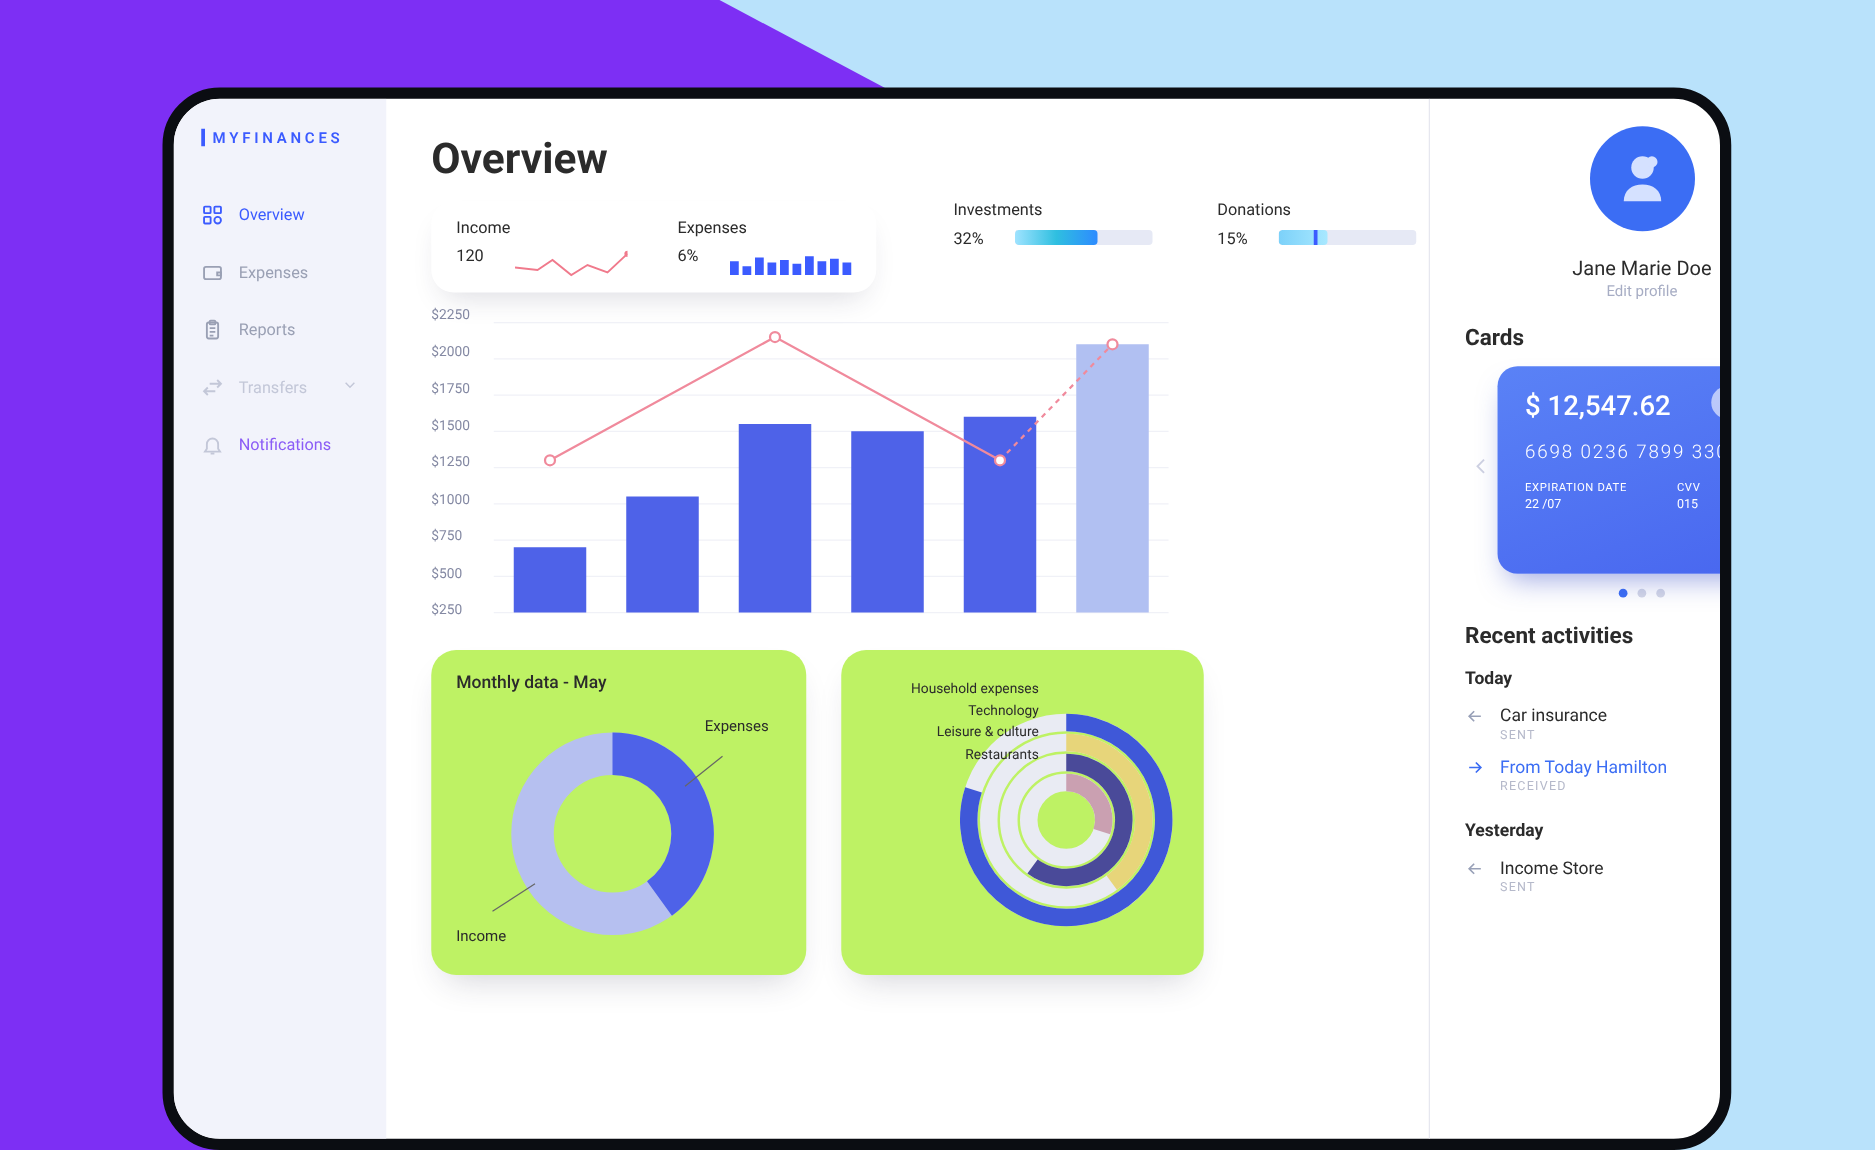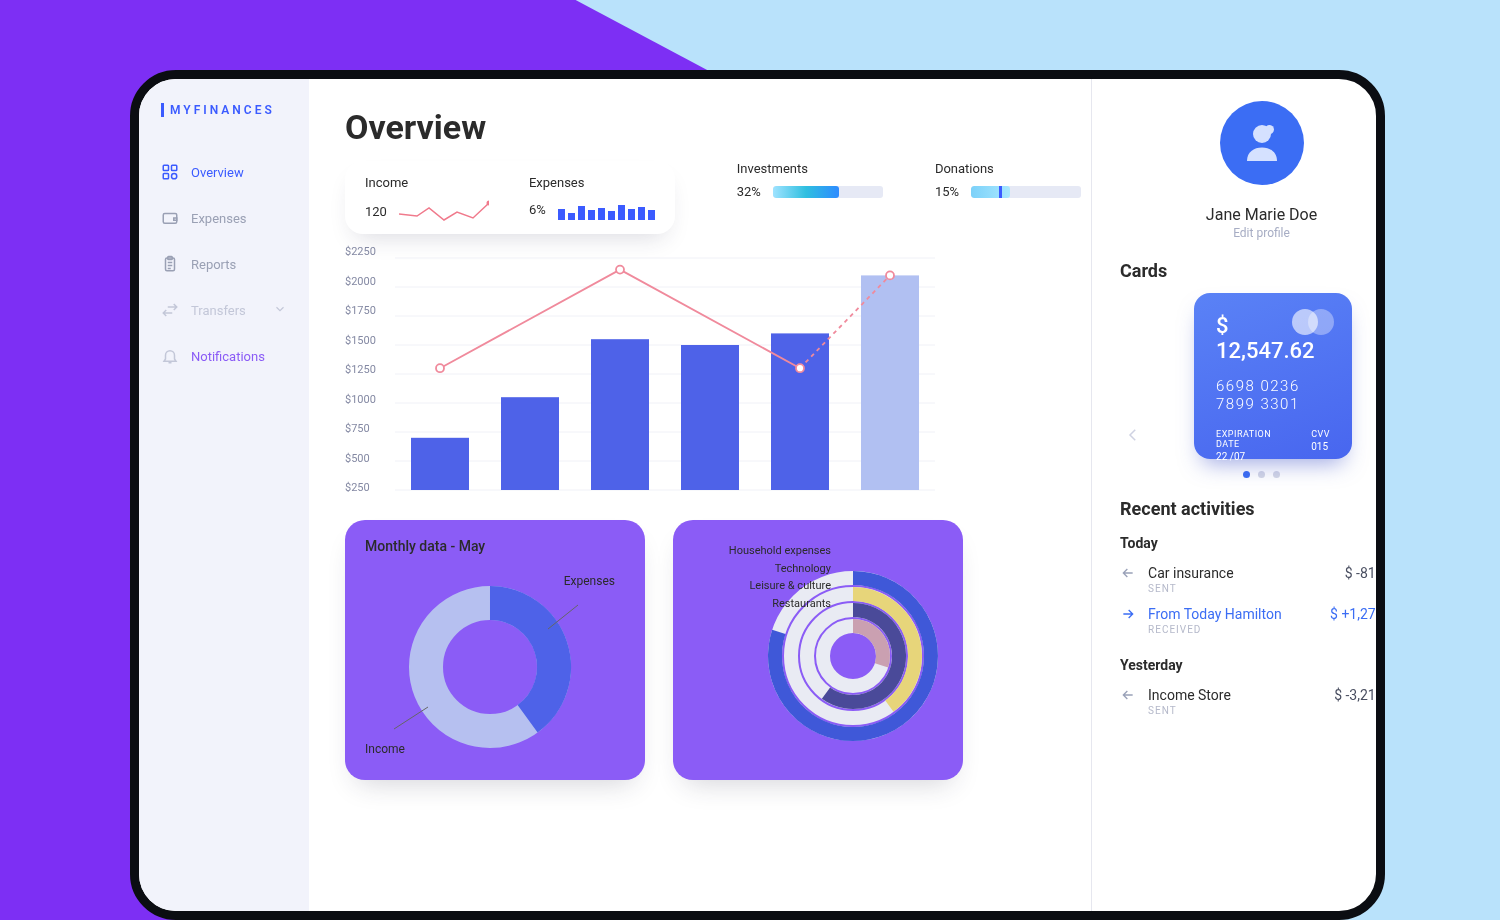--- a/index.html
+++ b/index.html
@@ -71,21 +71,21 @@
   }
   .page-title { font-size: 34px; font-weight: 700; color:#2b2b2b; margin-bottom: 14px;}
   .kpi-row { display: flex; gap: 32px; align-items: flex-start; }
   .kpi-card {
     background:#fff; border-radius: 18px; padding: 14px 20px 10px;
     box-shadow: 0 12px 24px -10px rgba(40,40,70,.18);
     display:flex; gap: 40px;
   }
   .kpi-block { display:flex; flex-direction:column; gap:8px; }
   .kpi-label { font-size:13px; color:#2b2b2b; }
-  .kpi-val { font-size:13px; color:#2b2b2b; display:flex; align-items:center; gap:12px;}
+  .kpi-val { font-size:13px; color:#2b2b2b; display:flex; align-items:flex-start; gap:25px;}
   .spark { width: 90px; height: 26px; }
   .spark-bars { display:flex; gap:3px; align-items:flex-end; height:22px;}
   .spark-bars span{ width:7px; background:#3b5bff; }
   .kpi-plain { display:flex; flex-direction:column; gap:8px; }
   .kpi-plain .bar-bg { width:110px; height:12px; border-radius:3px; background:#e6e9f5; position:relative; overflow:hidden;}
   .kpi-plain .bar-fill { position:absolute; inset:0; border-radius:3px; }
   .invest-fill{ width:60%; background:linear-gradient(90deg,#9fe3ff,#2fbfe0,#2d8bff);}
   .donate-fill{ width:35%; background:linear-gradient(90deg,#7cd1f9,#a8e8ff);}
   .donate-fill::after{content:"";position:absolute;top:0;bottom:0;left:72%;width:8%;background:#3b5bff;}
   .donate-fill2{position:absolute;top:0;bottom:0;left:48%;width:14%;background:#e6e9f5;}
@@ -93,21 +93,21 @@
   
   .chart-card{ margin-top:18px; position:relative; width:590px; }
   .chart-card svg{ display:block; }
   .x-labels{ display:flex; gap:42px; margin-left:64px; margin-top:8px; font-size:12px; color:#6f7491;}
   .y-labels{ position:absolute; left:0; top:0; font-size:11px; color:#8489a3; height:236px; display:flex; flex-direction:column; justify-content:space-between;}
   .y-labels span{height:0;line-height:0;}
 
   
   .lower-row{ display:flex; gap:28px; margin-top:22px;}
   .panel{
-    background:#8b5cf6; border-radius:20px; padding:18px 20px;
+    background:#bef264; border-radius:20px; padding:18px 20px;
     box-shadow: 0 14px 28px -12px rgba(40,40,70,.22);
   }
   .panel.monthly{ width:300px; }
   .panel.sunburst{ width:290px; padding-top:26px;}
   .panel h3{ font-size:14px; font-weight:500; color:#2b2b2b; margin-bottom:8px;}
   .donut-wrap{ position:relative; height:200px;}
   .donut-wrap .lbl{ position:absolute; font-size:12px; color:#2b2b2b;}
   .sun-legend{ font-size:11px; color:#2b2b2b; text-align:right; line-height:1.6; position:absolute;}
 
   
@@ -116,21 +116,21 @@
     flex:none;
     border-left:1px solid #e6e7ef;
     padding: 22px 28px 0 28px;
     position:relative;
   }
   .profile{ text-align:center; }
   .avatar{ width:84px; height:84px; border-radius:50%; background:#3b6df4; margin:0 auto; display:flex; align-items:center; justify-content:center;}
   .profile-name{ font-size:16px; color:#2b2b2b; margin-top:20px;}
   .edit-link{ font-size:12px; color:#a7adc4; margin-top:2px; cursor:pointer;}
   .section-title{ font-size:18px; font-weight:700; color:#2b2b2b; margin-top:20px; margin-bottom:12px;}
-  .card-wrap{ position:relative; display:flex; align-items:flex-end;gap:48px; }
+  .card-wrap{ position:relative; display:flex; align-items:center; }
   .card-chev{ color:#cfd2e2; font-size:24px; cursor:pointer; padding:4px;}
   .credit-card{
     width:270px; height:166px; border-radius:16px;
     background:linear-gradient(160deg,#5a82f6,#4866ef);
     color:#fff; padding:20px 22px;
     box-shadow:0 12px 22px -8px rgba(60,80,200,.5);
     position:relative;
   }
   .cc-balance{ font-size:22px; font-weight:500;}
   .cc-num{ font-size:15px; letter-spacing:1.5px; margin-top:14px; font-weight:300;}

